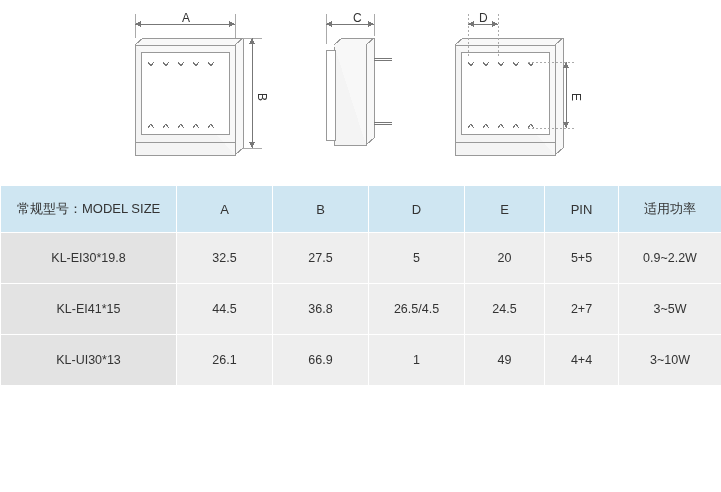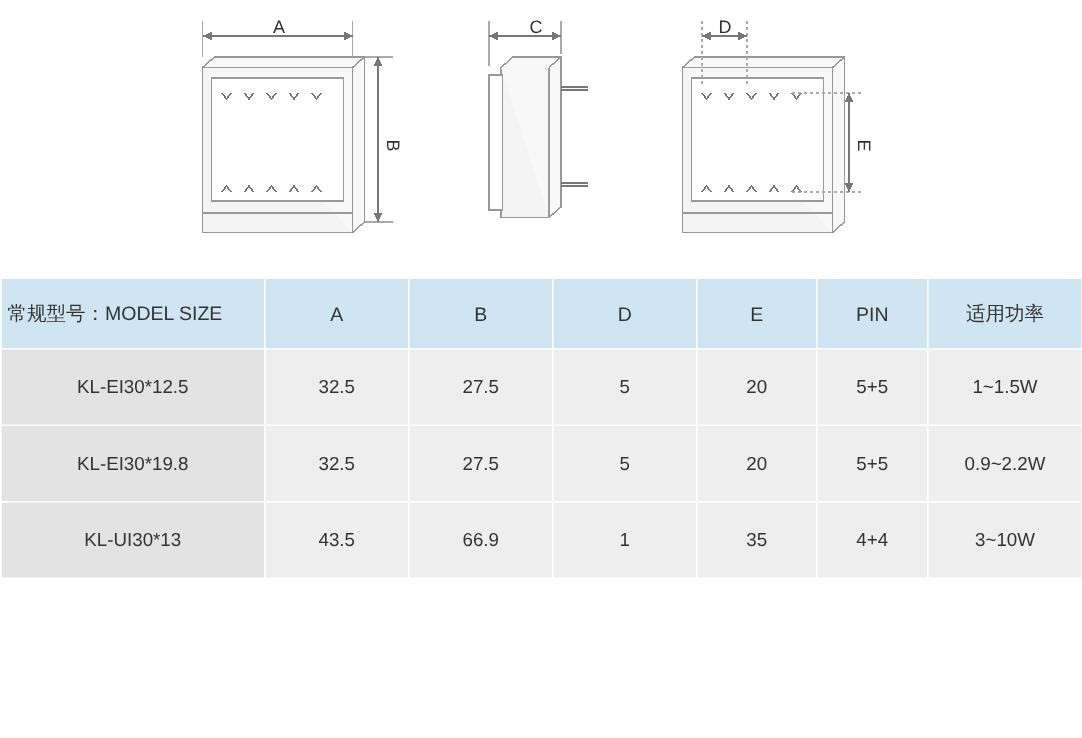--- a/index.html
+++ b/index.html
@@ -42,21 +42,21 @@
     padding: 0;
   }
   #spec-table thead th {
     background: #cfe6f2;
     font-size: 13px;
     height: 46px;
   }
   #spec-table thead th.th-model {
     background: #cfe6f2;
     text-align: left;
-    padding-left: 4px;
+    padding-left: 16px;
     font-size: 13px;
   }
   #spec-table tbody td {
     background: #eeeeee;
   }
   #spec-table tbody td.cell-model {
     background: #e3e3e3;
   }
   .col-model { width: 176px; }
   .col-a     { width: 96px; }
@@ -199,40 +199,40 @@
       <th>A</th>
       <th>B</th>
       <th>D</th>
       <th>E</th>
       <th>PIN</th>
       <th>适用功率</th>
     </tr>
   </thead>
   <tbody>
     <tr>
-      <td class="cell-model">KL-EI30*12.5</td>
-      <td>32.5</td>
-      <td>27.5</td>
-      <td>5</td>
-      <td>20</td>
-      <td>5+5</td>
-      <td>1~1.5W</td>
-    </tr>
-    <tr>
       <td class="cell-model">KL-EI30*19.8</td>
       <td>32.5</td>
       <td>27.5</td>
       <td>5</td>
       <td>20</td>
       <td>5+5</td>
       <td>0.9~2.2W</td>
     </tr>
     <tr>
+      <td class="cell-model">KL-EI41*15</td>
+      <td>44.5</td>
+      <td>36.8</td>
+      <td>26.5/4.5</td>
+      <td>24.5</td>
+      <td>2+7</td>
+      <td>3~5W</td>
+    </tr>
+    <tr>
       <td class="cell-model">KL-UI30*13</td>
-      <td>43.5</td>
+      <td>26.1</td>
       <td>66.9</td>
       <td>1</td>
-      <td>35</td>
+      <td>49</td>
       <td>4+4</td>
       <td>3~10W</td>
     </tr>
   </tbody>
 </table>
 
 </body></html>

